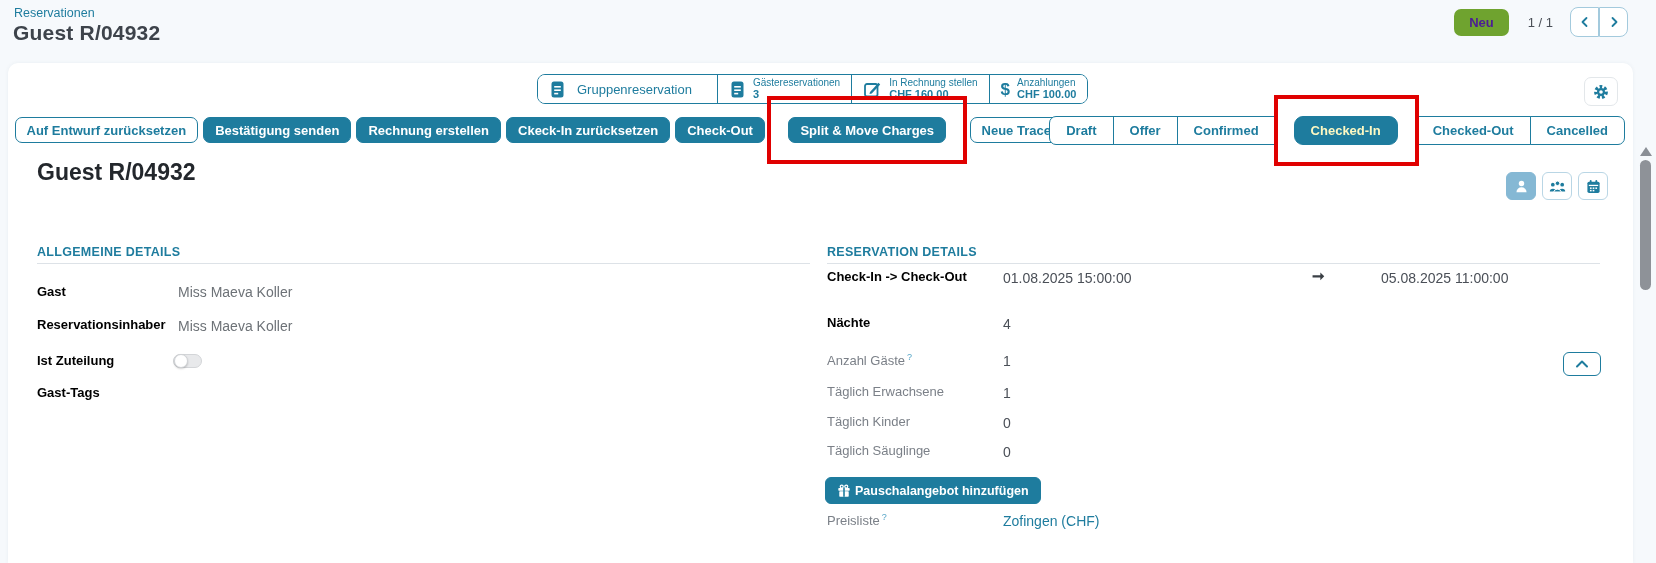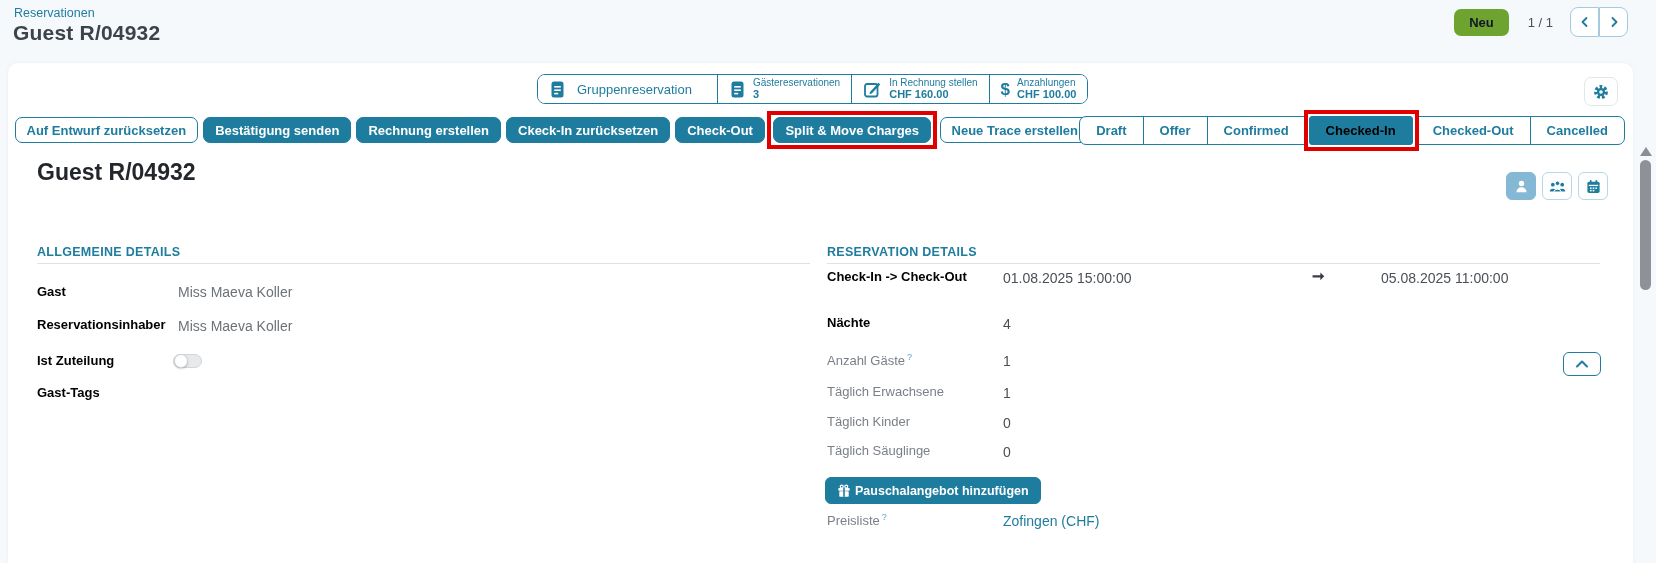--- a/index.html
+++ b/index.html
@@ -8,21 +8,21 @@
     font-family:"Liberation Sans", sans-serif;
     background:#f6f9fc;
     position:relative;
     color:#43474d;
   }
   
   .top-header { position:absolute; left:0; top:0; width:100%; height:63px; }
   .breadcrumb { position:absolute; left:14px; top:6px; font-size:12.5px; color:#1e7c9e; cursor:pointer; }
   .page-title { position:absolute; left:13px; top:21px; font-size:21px; font-weight:700; color:#3d434b; letter-spacing:.2px; }
   .header-right { position:absolute; right:28px; top:7px; display:flex; align-items:center; }
-  .btn-new { background:#6fa32f; color:#0f172a; font-size:13px; font-weight:700; border:none; border-radius:7px; height:27px; padding:0 15px; cursor:pointer; }
+  .btn-new { background:#6fa32f; color:#4c1d95; font-size:13px; font-weight:700; border:none; border-radius:7px; height:27px; padding:0 15px; cursor:pointer; }
   .pager-count { font-size:13px; color:#4a4f57; margin:0 17px 0 19px; }
   .pager-nav { display:flex; }
   .pager-btn { width:29px; height:30px; background:#fff; border:1px solid #a3cadd; display:flex; align-items:center; justify-content:center; cursor:pointer; }
   .pager-btn.prev { border-radius:8px 0 0 8px; border-right-width:.5px; }
   .pager-btn.next { border-radius:0 8px 8px 0; border-left-width:.5px; }
   
   .card { position:absolute; left:8px; top:63px; width:1625px; height:500px; background:#fff; border-radius:10px 10px 0 0; box-shadow:0 0 4px rgba(30,60,90,.06); }
   
   .smart-group { position:absolute; left:529px; top:11px; height:30px; display:flex; border:1px solid #1e7c9e; border-radius:8px; background:#fff; overflow:hidden; }
   .smart { display:flex; align-items:center; gap:7px; background:#fff; border:none; border-right:1px solid #1e7c9e; padding:0 11px; cursor:pointer; color:#1e7c9e; }
@@ -31,27 +31,27 @@
   .s-col { display:flex; flex-direction:column; align-items:flex-start; line-height:1.15; }
   .s-col .s-label { font-size:10px; color:#1e7c9e; white-space:nowrap; }
   .s-col .s-value { font-size:11px; font-weight:700; color:#1e7c9e; white-space:nowrap; }
   .dollar-glyph { font-size:17px; font-weight:700; color:#1e7c9e; line-height:1; }
   .gear-btn { position:absolute; right:15px; top:14px; width:34px; height:29px; background:#fff; border:1px solid #e3e7ea; border-radius:7px; display:flex; align-items:center; justify-content:center; cursor:pointer; }
   
   .toolbar { position:absolute; left:0; top:50px; width:100%; height:34px; display:flex; align-items:center; padding-left:4px; }
   .btn { height:26px; font-size:13px; font-weight:700; border-radius:7px; padding:0 11px; margin:0 2.5px; cursor:pointer; white-space:nowrap; font-family:"Liberation Sans",sans-serif; }
   .btn.solid { background:#1e7c9e; color:#ffffff; border:1px solid #1e7c9e; }
   .btn.outline { background:#fff; color:#1e7c9e; border:1px solid #1e7c9e; }
-  .red-box { display:inline-flex; border:4px solid #e00000; padding:2px; margin:0 0px; position:relative; z-index:2; }
+  .red-box { display:inline-flex; border:4px solid #e00000; padding:17px; margin:0 0px; position:relative; z-index:2; }
   .red-box .btn { margin:0; }
   .statusbar { position:absolute; right:8px; top:50px; height:34px; display:flex; align-items:center; }
   .status-seg { height:29px; background:#fff; color:#1e7c9e; border:1px solid #1e7c9e; font-size:13px; font-weight:700; padding:0 16px; display:flex; align-items:center; margin-left:-1px; cursor:pointer; white-space:nowrap; }
   .status-seg.first { border-radius:7px 0 0 7px; margin-left:0; }
   .status-seg.last { border-radius:0 7px 7px 0; }
-  .status-seg.active { background:#1e7c9e; color:#000000; border-radius:3px; }
+  .status-seg.active { background:#1e7c9e; color:#fef9c3; border-radius:9px; }
   .statusbar .red-box { margin:0 -2px; }
   
   .form-title { position:absolute; left:29px; top:96px; font-size:23px; font-weight:600; color:#23272c; }
   .view-switcher { position:absolute; right:25px; top:109px; display:flex; gap:6px; }
   .vs-btn { width:30px; height:28px; border-radius:6px; display:flex; align-items:center; justify-content:center; cursor:pointer; background:#fff; border:1px solid #b9d6e5; }
   .vs-btn.active { background:#85b8d4; border-color:#85b8d4; }
   .section-title { position:absolute; font-size:12.5px; font-weight:700; color:#1e7c9e; letter-spacing:.3px; }
   .section-rule { position:absolute; height:1px; background:#dde2e7; }
   .f-label { position:absolute; font-size:13px; color:#000000; font-weight:700; white-space:nowrap; }
   .f-label.soft { font-weight:400; color:#7b8088; }

